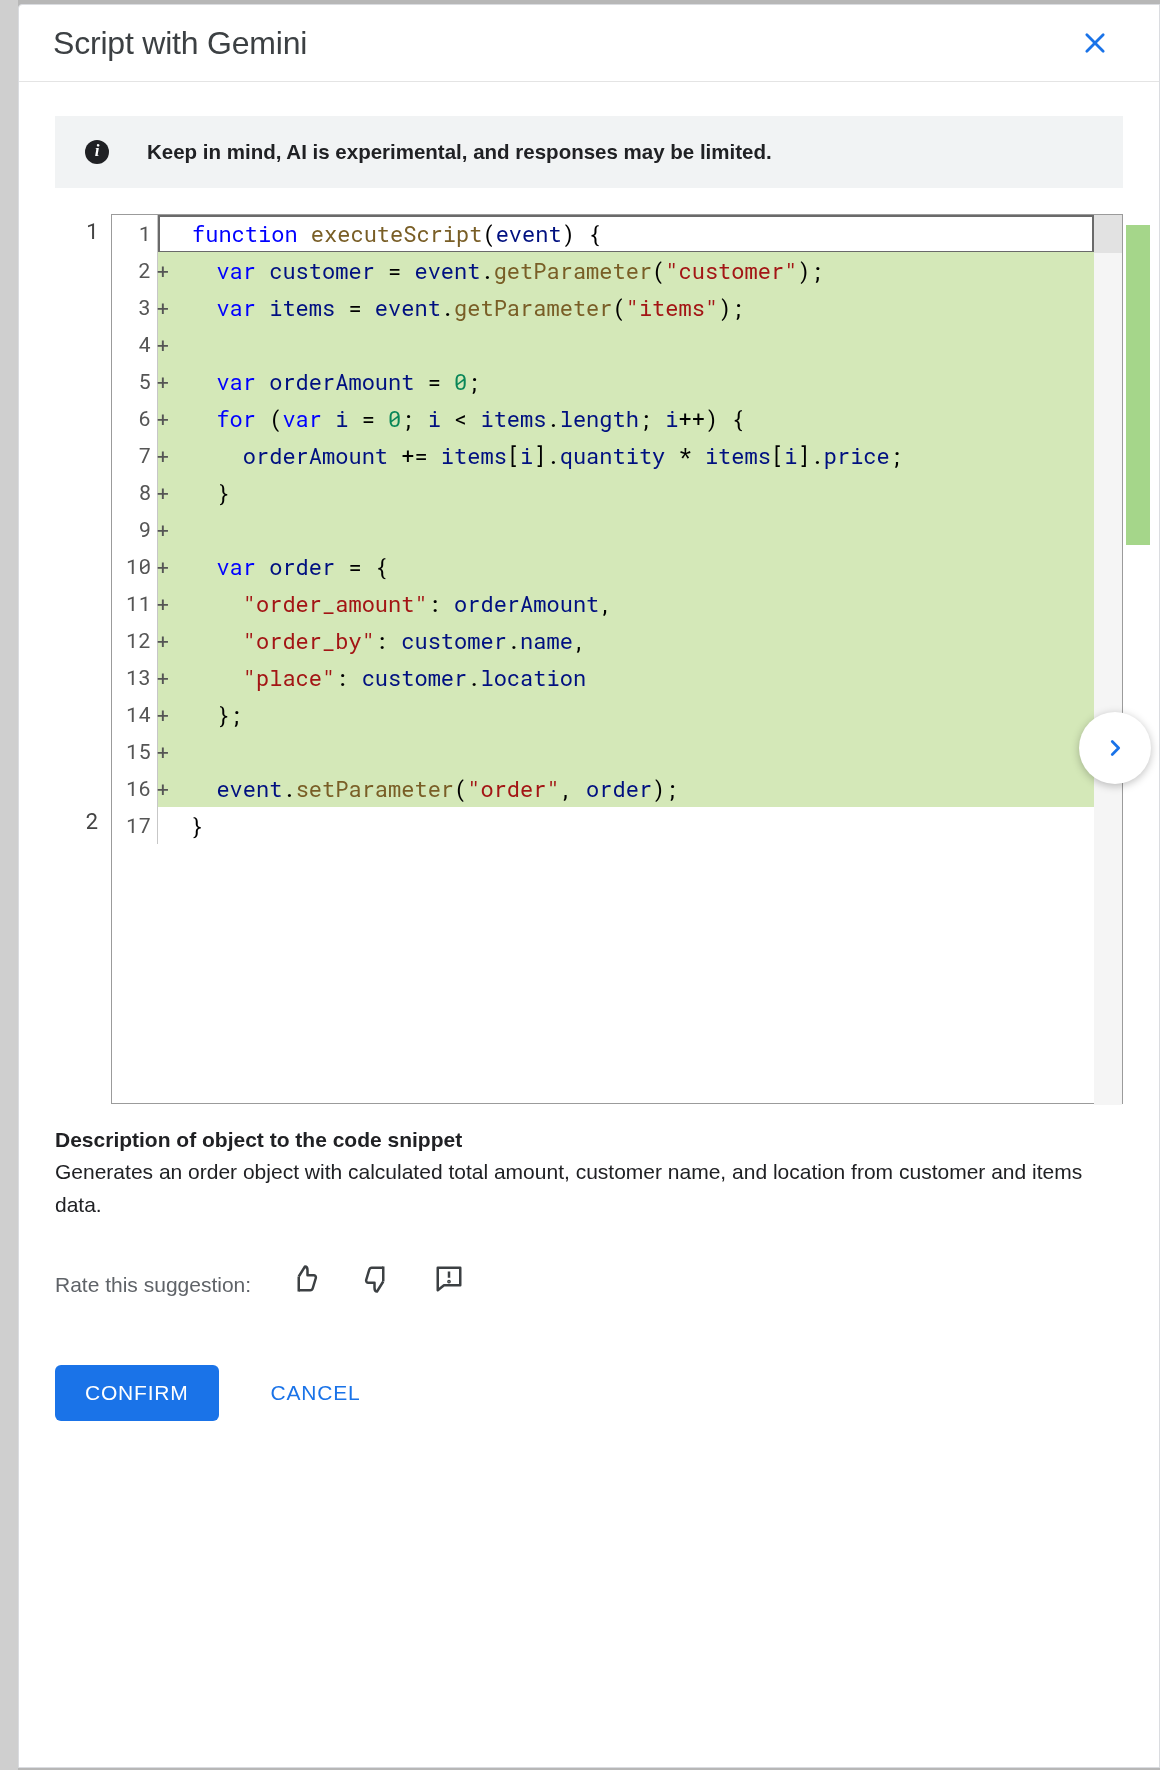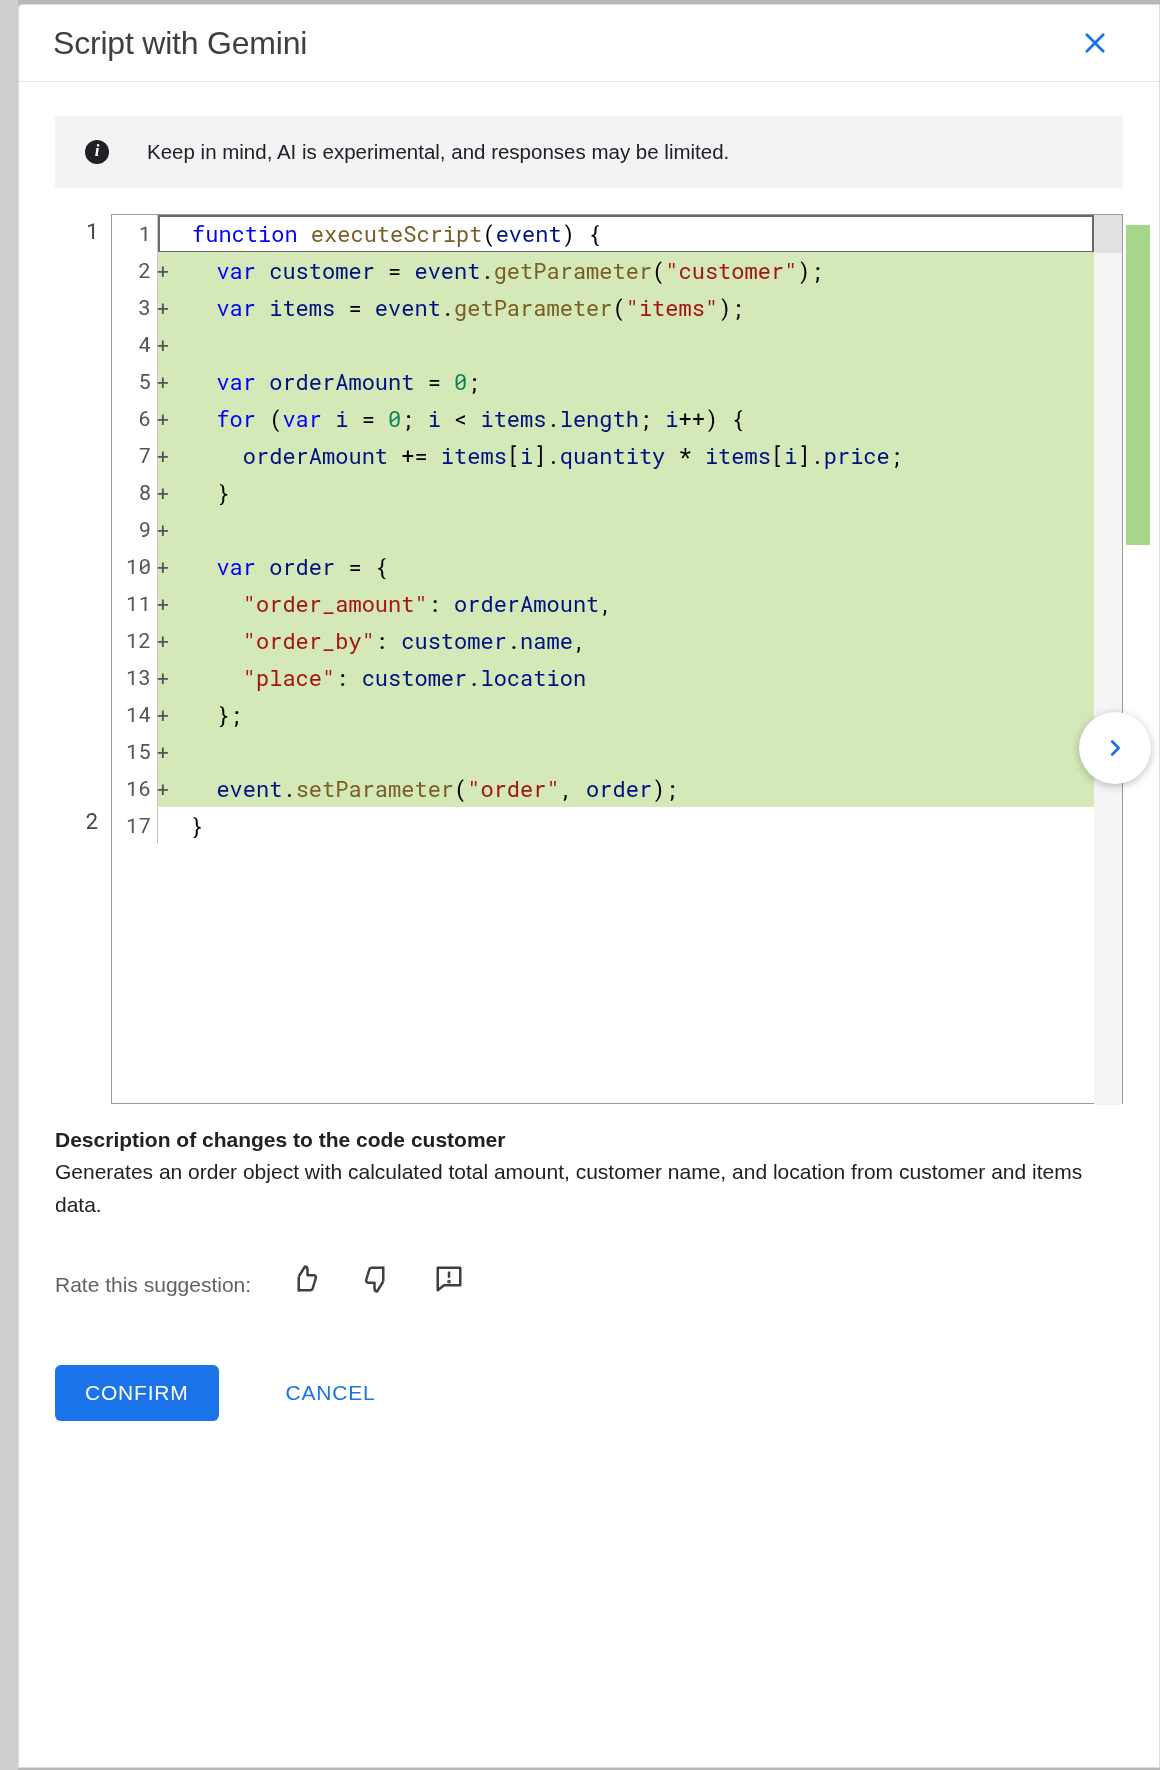--- a/index.html
+++ b/index.html
@@ -63,20 +63,21 @@
     margin-bottom: 24px;
   }
   .notice {
     background:#f1f3f4;
     border-radius:0;
     padding: 24px 30px;
     display:flex;
     align-items:flex-start;
     gap: 38px;
     margin-bottom: 26px;
+    font-weight: bold;
   }
   .notice-text {
     font-size:20.5px;
     color:#202124;
   }
   .info-icon {
     width:24px; height:24px;
     flex:0 0 24px;
     background:#202124;
     border-radius:50%;
@@ -214,21 +215,21 @@
   .rate-label { font-size:21px; color:#5f6368; }
   .rate-btn {
     width:36px; height:36px;
     display:flex;align-items:center;justify-content:center;
     cursor:pointer; color:#3c4043;
   }
   .action-row {
     margin-top:68px;
     display:flex;
     align-items:center;
-    gap:37px;
+    gap:22px;
   }
   .btn {
     height:56px;
     padding: 0 30px;
     border-radius:6px;
     font-size:21px;
     font-weight:500;
     letter-spacing:0.8px;
     cursor:pointer;
     display:flex;align-items:center;justify-content:center;
@@ -281,21 +282,21 @@
         <div class="code-lines" id="code-lines"><div class="row first"><div class="ln">1</div><div class="code"><span class="kw">function</span><span class="pun"> </span><span class="fn">executeScript</span><span class="pun">(</span><span class="id">event</span><span class="pun">) {</span></div></div><div class="row added"><div class="ln">2</div><div class="code"><span class="pun">  </span><span class="kw">var</span><span class="pun"> </span><span class="id">customer</span><span class="pun"> = </span><span class="id">event</span><span class="pun">.</span><span class="fn">getParameter</span><span class="pun">(</span><span class="str">"customer"</span><span class="pun">);</span></div></div><div class="row added"><div class="ln">3</div><div class="code"><span class="pun">  </span><span class="kw">var</span><span class="pun"> </span><span class="id">items</span><span class="pun"> = </span><span class="id">event</span><span class="pun">.</span><span class="fn">getParameter</span><span class="pun">(</span><span class="str">"items"</span><span class="pun">);</span></div></div><div class="row added"><div class="ln">4</div><div class="code"></div></div><div class="row added"><div class="ln">5</div><div class="code"><span class="pun">  </span><span class="kw">var</span><span class="pun"> </span><span class="id">orderAmount</span><span class="pun"> = </span><span class="num">0</span><span class="pun">;</span></div></div><div class="row added"><div class="ln">6</div><div class="code"><span class="pun">  </span><span class="kw">for</span><span class="pun"> (</span><span class="kw">var</span><span class="pun"> </span><span class="id">i</span><span class="pun"> = </span><span class="num">0</span><span class="pun">; </span><span class="id">i</span><span class="pun"> &lt; </span><span class="id">items</span><span class="pun">.</span><span class="id">length</span><span class="pun">; </span><span class="id">i</span><span class="pun">++) {</span></div></div><div class="row added"><div class="ln">7</div><div class="code"><span class="pun">    </span><span class="id">orderAmount</span><span class="pun"> += </span><span class="id">items</span><span class="pun">[</span><span class="id">i</span><span class="pun">].</span><span class="id">quantity</span><span class="pun"> * </span><span class="id">items</span><span class="pun">[</span><span class="id">i</span><span class="pun">].</span><span class="id">price</span><span class="pun">;</span></div></div><div class="row added"><div class="ln">8</div><div class="code"><span class="pun">  }</span></div></div><div class="row added"><div class="ln">9</div><div class="code"></div></div><div class="row added"><div class="ln">10</div><div class="code"><span class="pun">  </span><span class="kw">var</span><span class="pun"> </span><span class="id">order</span><span class="pun"> = {</span></div></div><div class="row added"><div class="ln">11</div><div class="code"><span class="pun">    </span><span class="str">"order_amount"</span><span class="pun">: </span><span class="id">orderAmount</span><span class="pun">,</span></div></div><div class="row added"><div class="ln">12</div><div class="code"><span class="pun">    </span><span class="str">"order_by"</span><span class="pun">: </span><span class="id">customer</span><span class="pun">.</span><span class="id">name</span><span class="pun">,</span></div></div><div class="row added"><div class="ln">13</div><div class="code"><span class="pun">    </span><span class="str">"place"</span><span class="pun">: </span><span class="id">customer</span><span class="pun">.</span><span class="id">location</span></div></div><div class="row added"><div class="ln">14</div><div class="code"><span class="pun">  };</span></div></div><div class="row added"><div class="ln">15</div><div class="code"></div></div><div class="row added"><div class="ln">16</div><div class="code"><span class="pun">  </span><span class="id">event</span><span class="pun">.</span><span class="fn">setParameter</span><span class="pun">(</span><span class="str">"order"</span><span class="pun">, </span><span class="id">order</span><span class="pun">);</span></div></div><div class="row"><div class="ln">17</div><div class="code"><span class="pun">}</span></div></div></div>
       </div>
 
       <div class="nav-next">
         <svg width="22" height="22" viewBox="0 0 24 24" fill="none" stroke="#1a73e8" stroke-width="3" stroke-linecap="round" stroke-linejoin="round">
             <polyline points="9 5 16 12 9 19"></polyline>
           </svg>
       </div>
     </div>
 
-    <div class="desc-heading">Description of changes to the code customer</div>
+    <div class="desc-heading">Description of object to the code snippet</div>
     <div class="desc-body">Generates an order object with calculated total amount, customer name, and location from customer and items data.</div>
 
     <div class="rate-row">
       <div class="rate-label">Rate this suggestion:</div>
       <div class="rate-btn">
         <svg width="30" height="30" viewBox="0 0 24 24" fill="none" stroke="#3c4043" stroke-width="2" stroke-linejoin="round">
             <path d="M7 22V10"></path>
             <path d="M7 10l5-8c1 0 2 1 2 3v4h5c1 0 2 1 1.6 2.4l-2.4 8c-.3 1-.9 1.6-2 1.6H7"></path>
           </svg>
       </div>

